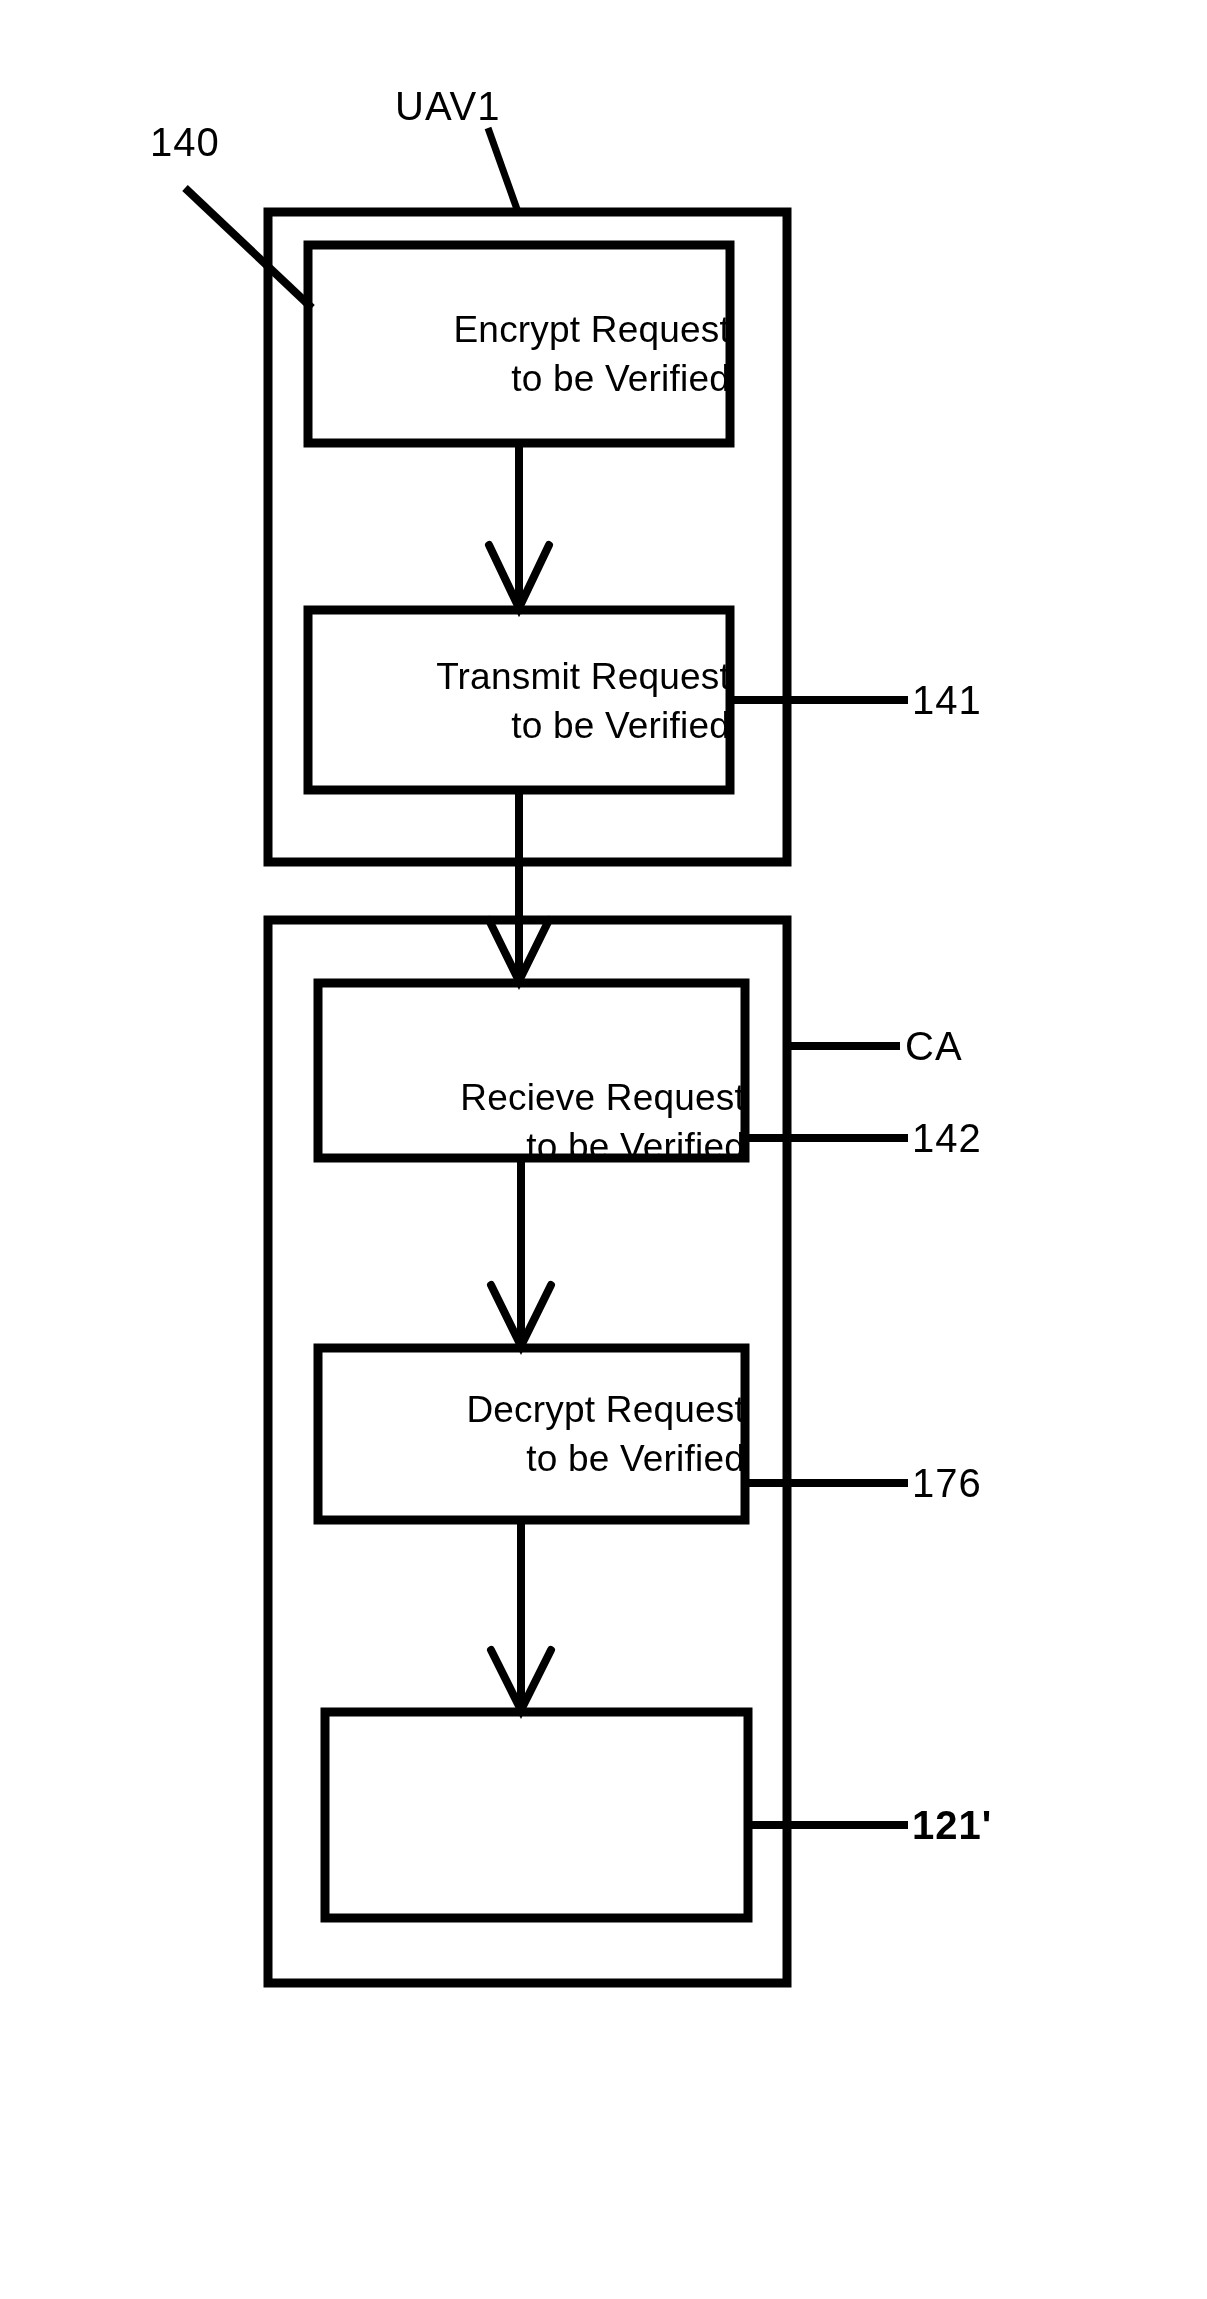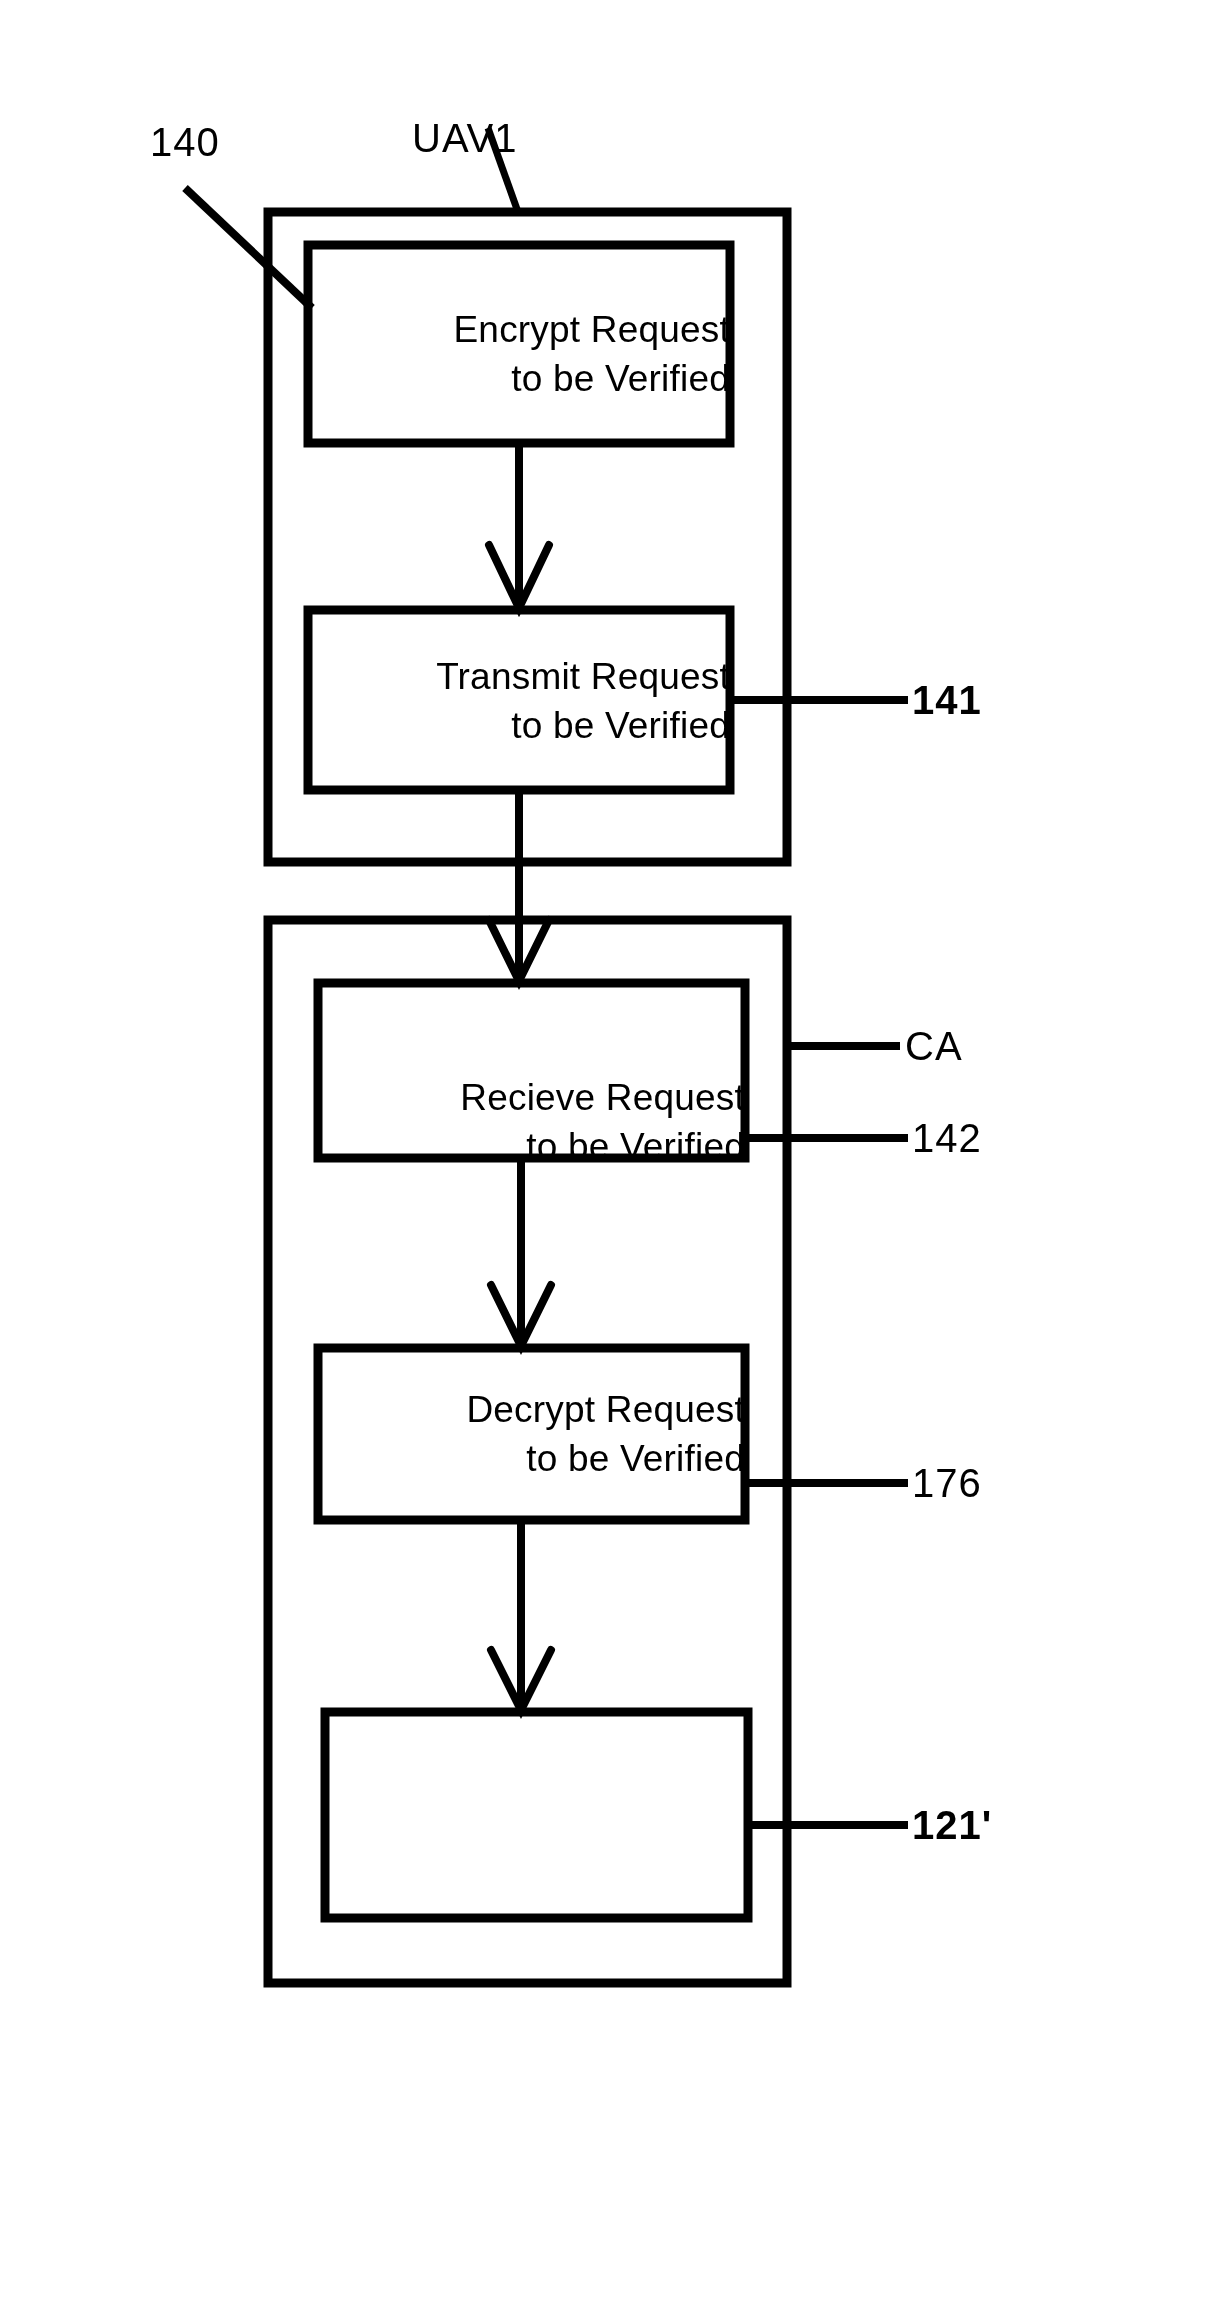--- a/index.html
+++ b/index.html
@@ -118,38 +118,38 @@
 
     <line class="stroke flow-line" x1="521" y1="1520" x2="521" y2="1712"></line>
     <path class="stroke arrow-head" d="M 491 1650 L 521 1710 L 551 1650"></path>
 
     <rect class="stroke process-rect" x="325" y="1712" width="423" height="206"></rect>
 
     <line class="stroke leader-line" x1="748" y1="1825" x2="908" y2="1825"></line>
 
   </svg>
 
-  <div class="ref-label" style="left:412px; top:84px;margin-top:32px;">UAV1</div>
+  <div class="ref-label" style="left:395px; top:84px;">UAV1</div>
 
   <div class="ref-label" style="left:122px; top:120px;margin-left:28px;">140</div>
 
   <div class="box-label" style="left:308px; top:305px; width:422px;">Encrypt Request
 to be Verified</div>
 
   <div class="box-label" style="left:308px; top:652px; width:422px;">Transmit Request
 to be Verified</div>
 
   <div class="box-label" style="left:318px; top:1073px; width:427px;">Recieve Request
 to be Verified</div>
 
   <div class="box-label" style="left:318px; top:1385px; width:427px;">Decrypt Request
 to be Verified</div>
 
 
-  <div class="ref-label" style="left:912px; top:678px;font-weight:bold;">141</div>
+  <div class="ref-label" style="left:912px; top:678px;">141</div>
 
   <div class="ref-label" style="left:905px; top:1024px;">CA</div>
 
   <div class="ref-label" style="left:912px; top:1116px;">142</div>
 
   <div class="ref-label" style="left:912px; top:1461px;">176</div>
 
   <div class="ref-label" style="left:912px; top:1803px;font-weight:bold;">121'</div>
 
 

